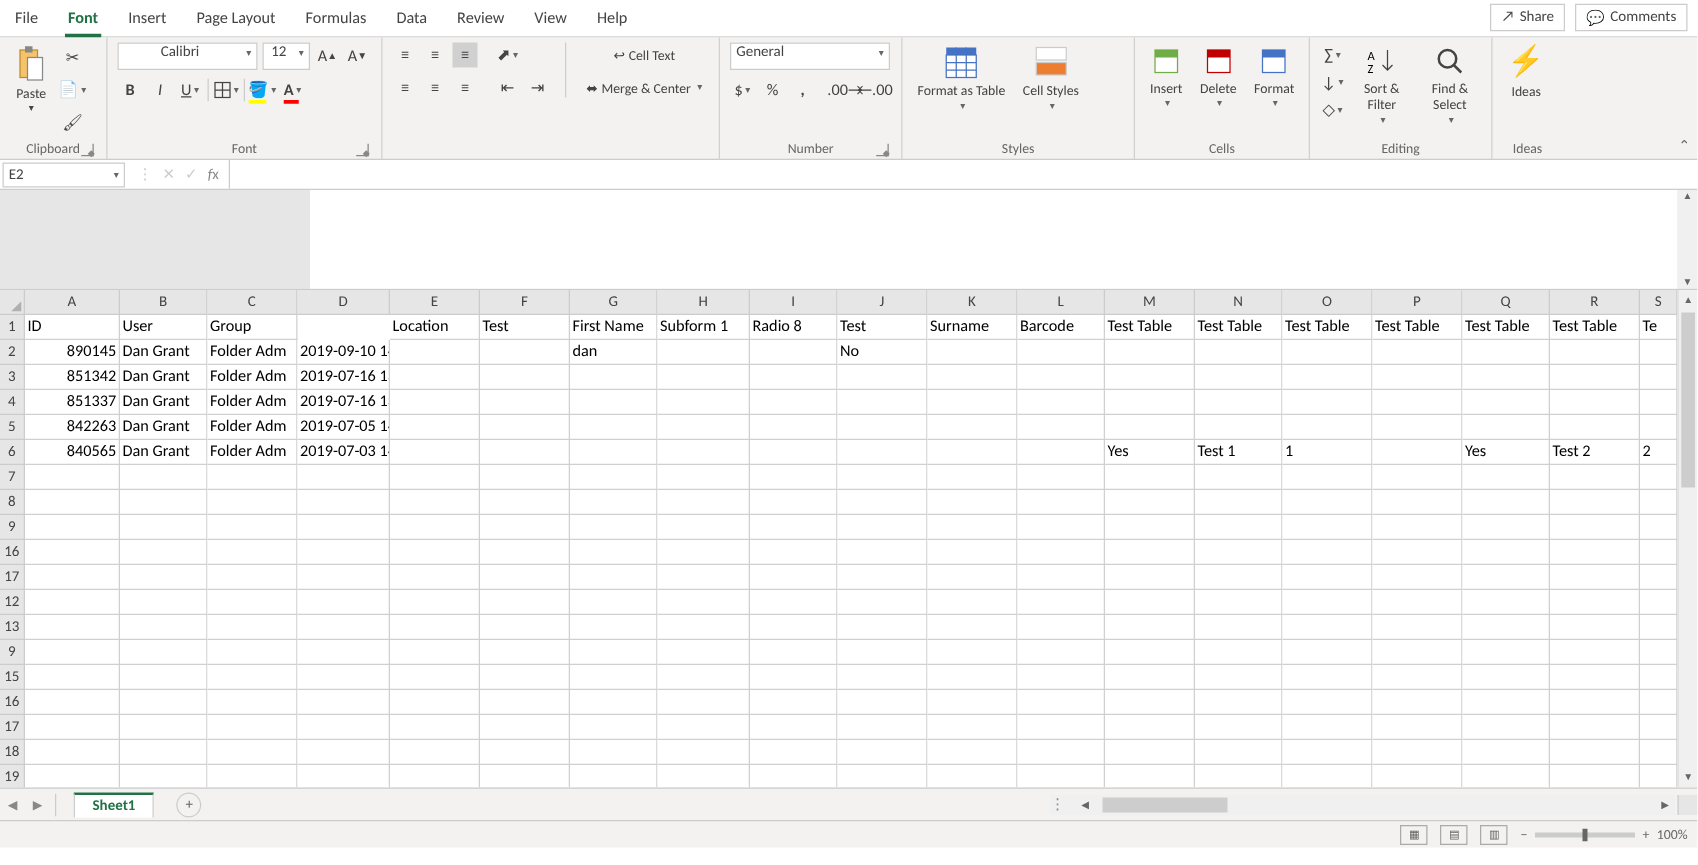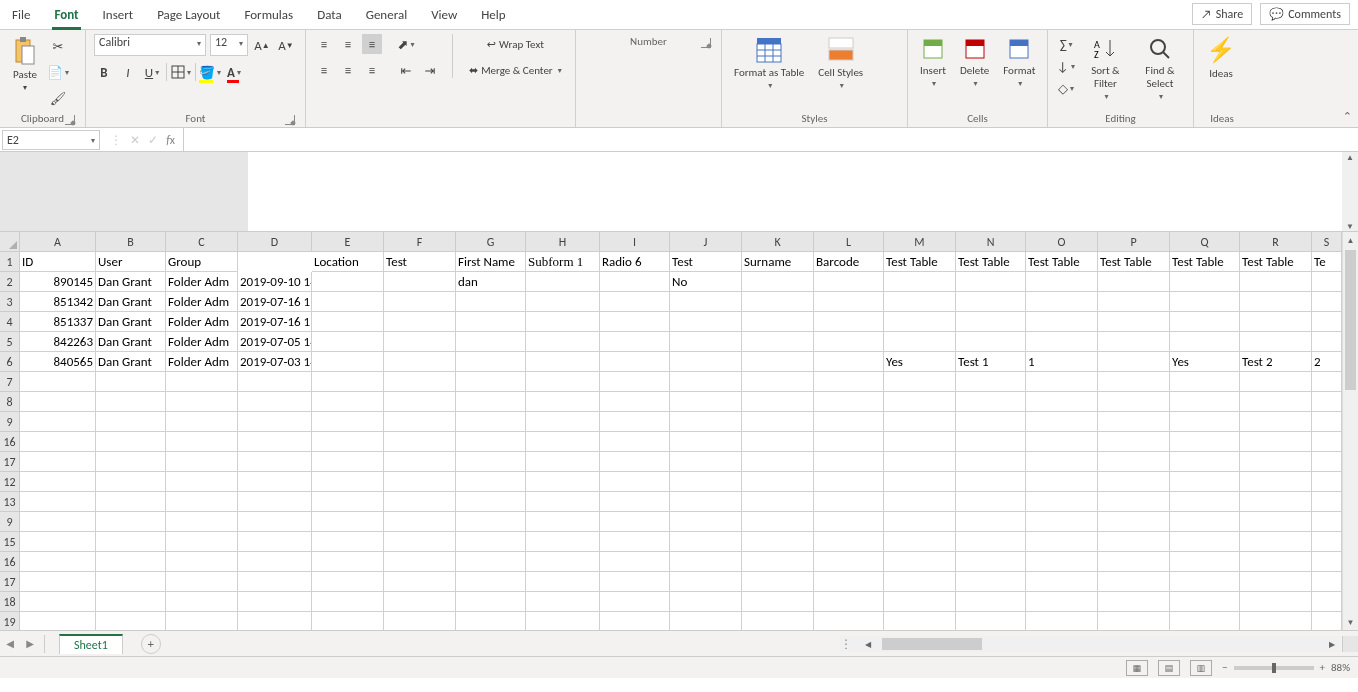--- a/index.html
+++ b/index.html
@@ -16,21 +16,21 @@
   
   .ribbon { background:#f3f2f1; height:98px; display:flex; border-bottom:1px solid #ccc; position:relative; }
   .group { border-right:1px solid #d0d0d0; padding:4px 8px 0 8px; display:flex; flex-direction:column; justify-content:space-between; }
   .group-title { font-size:11px; color:#666; text-align:center; height:16px; line-height:16px; padding-bottom:1px; position:relative; }
   .launcher { position:absolute; right:2px; bottom:2px; width:10px; height:10px; border:1px solid #888; border-top:none; border-left:none; }
   .launcher::after { content:""; position:absolute; right:-1px; bottom:-1px; width:4px; height:4px; background:#888; transform:rotate(45deg); }
   .ctrls { display:flex; align-items:flex-start; gap:6px; flex:1; }
   .bigbtn { display:flex; flex-direction:column; align-items:center; justify-content:flex-start; font-size:11px; padding:2px 4px; cursor:pointer; text-align:center; line-height:1.2; gap:2px; }
   .ico { display:flex; align-items:center; justify-content:center; }
   .col { display:flex; flex-direction:column; gap:4px; }
-  .row { display:flex; align-items:center; gap:4px; }
+  .row { display:flex; align-items:center; gap:4px;text-align:center; }
   .smbtn { width:20px; height:20px; display:flex; align-items:center; justify-content:center; cursor:pointer; font-size:13px; }
   .smbtn2 { height:20px; display:flex; align-items:center; justify-content:center; cursor:pointer; font-size:11px; padding:0 4px; gap:3px; }
   .dd::after { content:"▾"; font-size:8px; color:#666; margin-left:2px; }
   .sel { border:1px solid #ccc; background:#fff; height:22px; font-size:12px; padding:0 16px 0 4px; position:relative; }
   .sel::after { content:"▾"; position:absolute; right:4px; top:3px; font-size:8px; color:#666; }
   .collapse { position:absolute; right:6px; bottom:4px; font-size:11px; color:#666; cursor:pointer; }
 
   
   .fbar { height:24px; background:#fff; border-bottom:1px solid #ccc; display:flex; align-items:center; }
   .namebox { width:98px; border:1px solid #ccc; height:20px; margin:2px; padding:0 4px; display:flex; align-items:center; justify-content:space-between; font-size:12px; }
@@ -56,21 +56,21 @@
   .cell { border-right:1px solid #d0d0d0; border-bottom:1px solid #d0d0d0; height:20px; font-size:13px; padding:0 2px; line-height:20px; overflow:hidden; white-space:nowrap; font-family:Calibri,sans-serif; color:#000; background:#fff; }
   .cell.num { text-align:right; }
   .vsb { position:absolute; right:0; top:0; bottom:0; width:16px; background:#f0f0f0; border-left:1px solid #ddd; }
   .vsb .up, .vsb .dn { height:16px; text-align:center; font-size:8px; line-height:16px; color:#666; cursor:pointer; }
   .vsb .thumb { position:absolute; left:2px; right:2px; top:18px; height:140px; background:#cdcdcd; }
   .vsb .dn { position:absolute; bottom:0; left:0; right:0; }
 
   
   .sheetbar { height:26px; background:#f3f2f1; border-top:1px solid #ccc; display:flex; align-items:center; position:relative; }
   .navbtn { width:20px; text-align:center; color:#888; cursor:pointer; font-size:10px; }
-  .sheettab { background:#fff; border:1px solid #ccc; border-bottom:none; padding:2px 14px; font-size:12px; font-weight:400; color:#217346; border-top:2px solid #217346; cursor:pointer; margin-left:10px; }
+  .sheettab { background:#fff; border:1px solid #ccc; border-bottom:none; padding:2px 14px; font-size:12px; font-weight:700; color:#217346; border-top:2px solid #217346; cursor:pointer; margin-left:10px; }
   .addsheet { width:20px; height:20px; margin-left:18px; display:flex; align-items:center; justify-content:center; border:1px solid #ccc; border-radius:50%; cursor:pointer; font-size:12px; color:#666; }
   .hsb { position:absolute; right:18px; width:500px; height:16px; background:#f0f0f0; display:flex; align-items:center; }
   .hsb .lt, .hsb .rt { width:16px; text-align:center; font-size:8px; color:#666; cursor:pointer; }
   .hsb .track { flex:1; height:12px; background:#f0f0f0; position:relative; }
   .hsb .hthumb { position:absolute; left:6px; width:100px; top:0; bottom:0; background:#cdcdcd; }
   .splith { position:absolute; right:0; width:16px; height:16px; background:#e6e6e6; border-left:1px solid #ccc; }
 
   
   .status { height:22px; background:#f3f2f1; border-top:1px solid #ccc; display:flex; align-items:center; justify-content:flex-end; padding:0 8px; gap:10px; font-size:11px; color:#666; }
   .viewbtn { width:22px; height:16px; border:1px solid #aaa; display:flex; align-items:center; justify-content:center; cursor:pointer; font-size:9px; }
@@ -82,21 +82,21 @@
 <body>
 
 <div class="tabs">
   <div id="tab-container" style="display: flex;">
       <div class="tab">File</div>
       <div class="tab active">Font</div>
       <div class="tab">Insert</div>
       <div class="tab">Page Layout</div>
       <div class="tab">Formulas</div>
       <div class="tab">Data</div>
-      <div class="tab">General</div>
+      <div class="tab">Review</div>
       <div class="tab">View</div>
       <div class="tab">Help</div>
     </div>
   <div class="right-buttons">
     <div class="rbtn">
         <span>↗</span>
         <span>Share</span>
       </div>
     <div class="rbtn">
         <span>💬</span>
@@ -183,31 +183,44 @@
           <div class="smbtn">≡</div>
           <div style="width:6px"></div>
           <div class="smbtn">⇤</div>
           <div class="smbtn">⇥</div>
         </div>
       </div>
       <div style="width:1px;height:44px;background:#ccc;margin:0 6px"></div>
       <div class="col" style="gap:6px">
         <div class="smbtn2">
             <span>↩</span>
-            <span>Wrap Text</span>
+            <span>Cell Text</span>
           </div>
         <div class="smbtn2 dd">
             <span>⬌</span>
             <span>Merge &amp; Center</span>
           </div>
       </div>
     </div>
   </div>
 
   <div class="group" style="width:146px">
+    <div class="col" style="gap:6px">
+      <div class="sel" style="width:128px"><span>General</span></div>
+      <div class="row">
+        <div class="smbtn dd">$</div>
+        <div class="smbtn">%</div>
+        <div class="smbtn">
+            <b>,</b>
+          </div>
+        <div style="width:6px"></div>
+        <div class="smbtn">.00→</div>
+        <div class="smbtn">←.00</div>
+      </div>
+    </div>
     <div class="group-title"><span>Number</span><span class="launcher"></span></div>
   </div>
 
   <div class="group" style="width:186px">
     <div class="ctrls">
       <div class="bigbtn dd">
           <div class="ico">
             <svg width="28" height="28">
               <rect x="2" y="2" width="24" height="6" fill="#4472c4"></rect>
               <rect x="2" y="8" width="24" height="18" fill="#fff" stroke="#4472c4"></rect>
@@ -377,22 +390,22 @@
     </div>
   <div class="cells" id="cells">
       <div class="cellrow">
         <div class="cell" style="width: 76px;">ID</div>
         <div class="cell" style="width: 70px;">User</div>
         <div class="cell" style="width: 72px;">Group</div>
         <div class="cell" style="width: 74px; margin-top: 40px;">Time</div>
         <div class="cell" style="width: 72px;">Location</div>
         <div class="cell" style="width: 72px;">Test</div>
         <div class="cell" style="width: 70px;">First Name</div>
-        <div class="cell" style="width: 74px; font-family: Liberation Serif, serif;">Subform 1</div>
-        <div class="cell" style="width: 70px;">Radio 6</div>
+        <div class="cell" style="width: 74px;">Subform 1</div>
+        <div class="cell" style="width: 70px;">Radio 8</div>
         <div class="cell" style="width: 72px;">Test</div>
         <div class="cell" style="width: 72px;">Surname</div>
         <div class="cell" style="width: 70px;">Barcode</div>
         <div class="cell" style="width: 72px;">Test Table</div>
         <div class="cell" style="width: 70px;">Test Table</div>
         <div class="cell" style="width: 72px;">Test Table</div>
         <div class="cell" style="width: 72px;">Test Table</div>
         <div class="cell" style="width: 70px;">Test Table</div>
         <div class="cell" style="width: 72px;">Test Table</div>
         <div class="cell" style="width: 30px;">Te</div>
@@ -803,15 +816,15 @@
 <div class="status">
   <div class="viewbtn">▦</div>
   <div class="viewbtn">▤</div>
   <div class="viewbtn">▥</div>
   <div class="zoom">
     <span>−</span>
     <div class="slider">
         <div class="knob"></div>
       </div>
     <span>+</span>
-    <span>88%</span>
+    <span>100%</span>
   </div>
 </div>
 
 </body></html>

